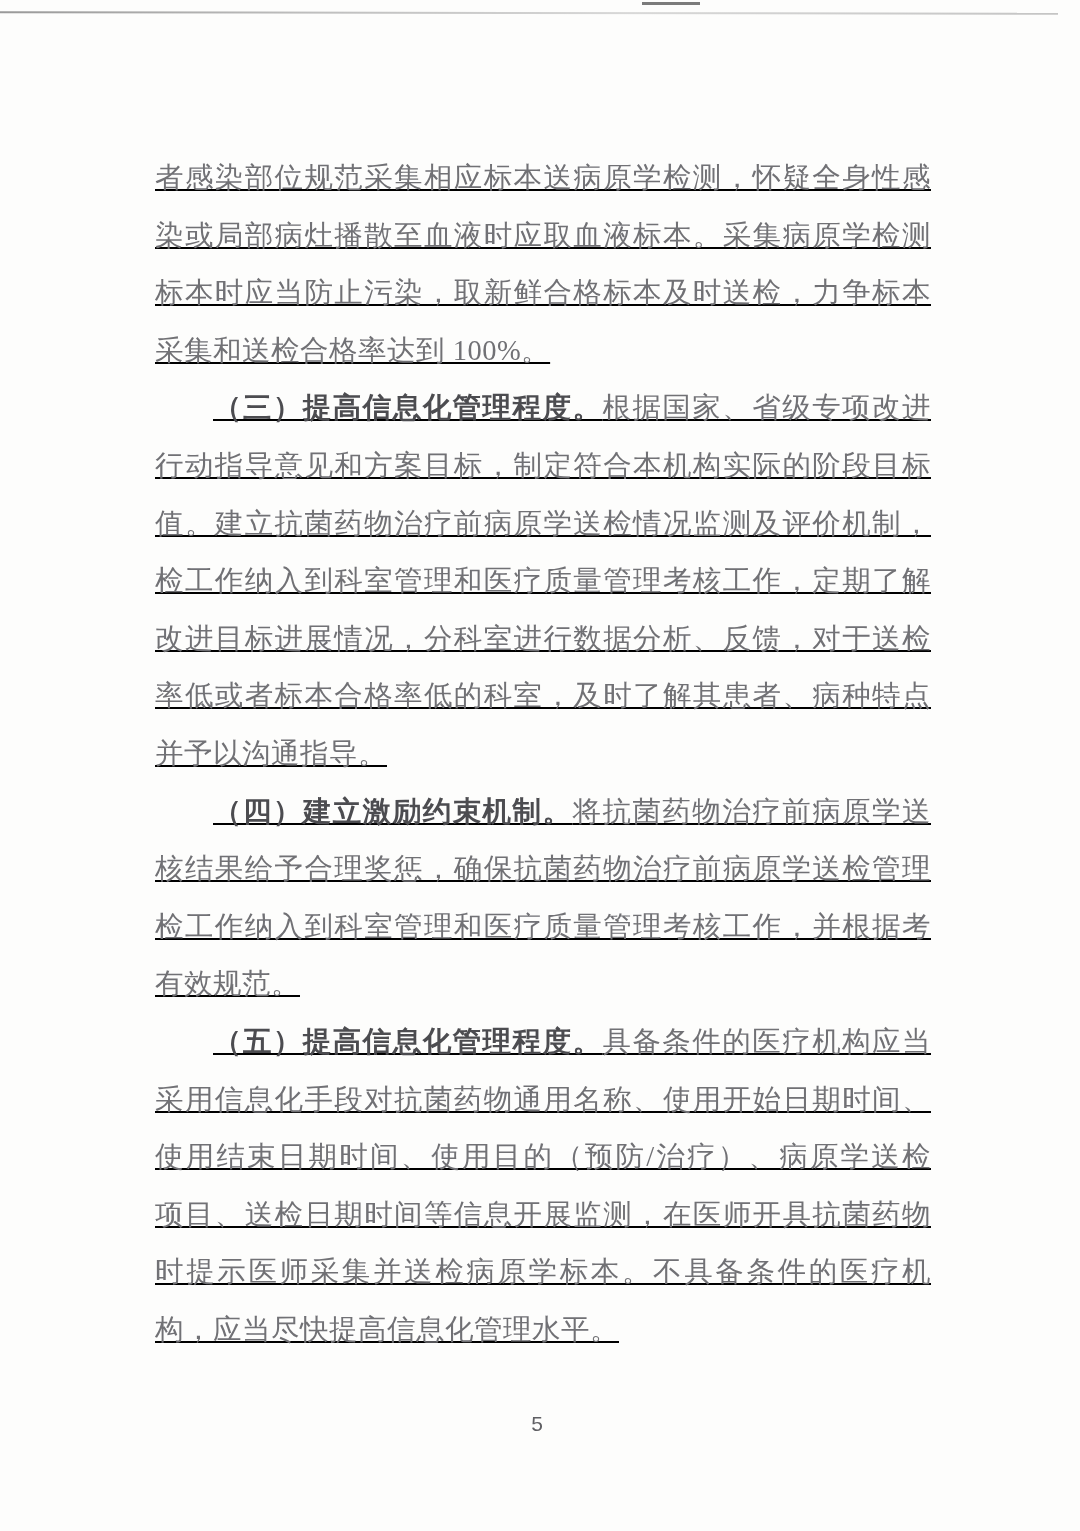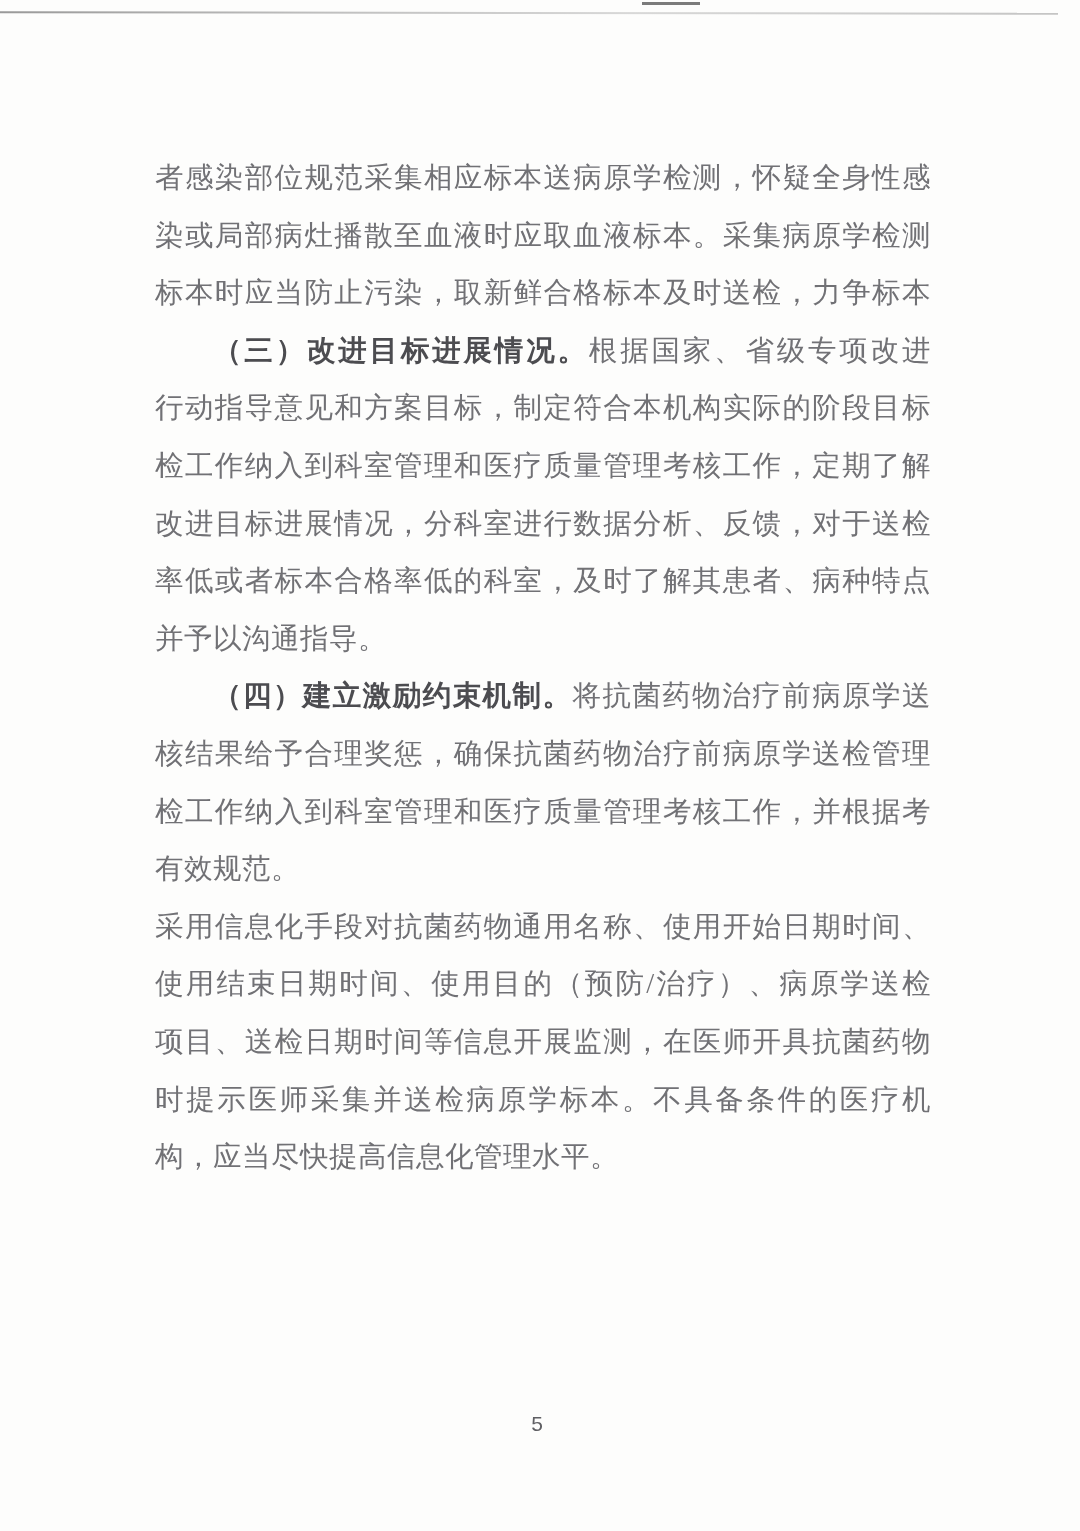--- a/index.html
+++ b/index.html
@@ -36,20 +36,21 @@
     left: 642px;
     width: 58px;
     height: 3px;
     background: rgba(90,90,90,.8);
   }
   .content {
     position: absolute;
     left: 155px;
     top: 149px;
     width: 776px;
+    text-decoration: underline;
   }
   .line {
     height: 57.6px;
     line-height: 57.6px;
     font-size: 28.5px;
     color: #717175;
     letter-spacing: 0.5px;
     text-align: justify;
     text-align-last: left;
     white-space: nowrap;
@@ -79,33 +80,36 @@
 <body>
 
 <div class="page">
   <div class="scan-dash"></div>
   <div class="scan-line"></div>
 
   <main class="content">
     <div class="line j"><span>者感染部位规范采集相应标本送病原学检测，怀疑全身性感</span></div>
     <div class="line j"><span>染或局部病灶播散至血液时应取血液标本。采集病原学检测</span></div>
     <div class="line j"><span>标本时应当防止污染，取新鲜合格标本及时送检，力争标本</span></div>
+    <div class="line"><span>采集和送检合格率达到 100%。</span></div>
 
-    <div class="line j indent"><span class="bold">（三）改进目标进展情况。</span><span>根据国家、省级专项改进</span></div>
+    <div class="line j indent"><span class="bold">（三）提高信息化管理程度。</span><span>根据国家、省级专项改进</span></div>
     <div class="line j"><span>行动指导意见和方案目标，制定符合本机构实际的阶段目标</span></div>
+    <div class="line j"><span>值。建立抗菌药物治疗前病原学送检情况监测及评价机制，</span></div>
     <div class="line j"><span>检工作纳入到科室管理和医疗质量管理考核工作，定期了解</span></div>
     <div class="line j"><span>改进目标进展情况，分科室进行数据分析、反馈，对于送检</span></div>
     <div class="line j"><span>率低或者标本合格率低的科室，及时了解其患者、病种特点</span></div>
     <div class="line"><span>并予以沟通指导。</span></div>
 
     <div class="line j indent"><span class="bold">（四）建立激励约束机制。</span><span>将抗菌药物治疗前病原学送</span></div>
     <div class="line j"><span>核结果给予合理奖惩，确保抗菌药物治疗前病原学送检管理</span></div>
     <div class="line j"><span>检工作纳入到科室管理和医疗质量管理考核工作，并根据考</span></div>
     <div class="line"><span>有效规范。</span></div>
 
+    <div class="line j indent"><span class="bold">（五）提高信息化管理程度。</span><span>具备条件的医疗机构应当</span></div>
     <div class="line j"><span>采用信息化手段对抗菌药物通用名称、使用开始日期时间、</span></div>
     <div class="line j"><span>使用结束日期时间、使用目的（预防/治疗）、病原学送检</span></div>
     <div class="line j"><span>项目、送检日期时间等信息开展监测，在医师开具抗菌药物</span></div>
     <div class="line j"><span>时提示医师采集并送检病原学标本。不具备条件的医疗机</span></div>
     <div class="line"><span>构，应当尽快提高信息化管理水平。</span></div>
   </main>
 
   <div class="page-number">5</div>
 </div>
 

